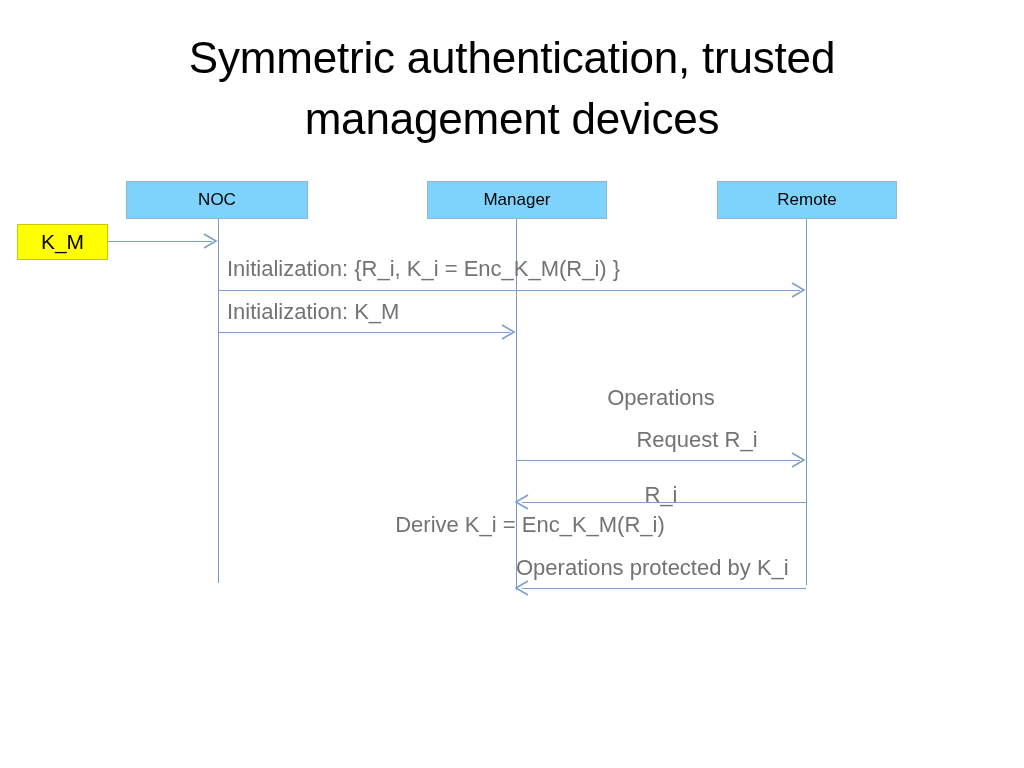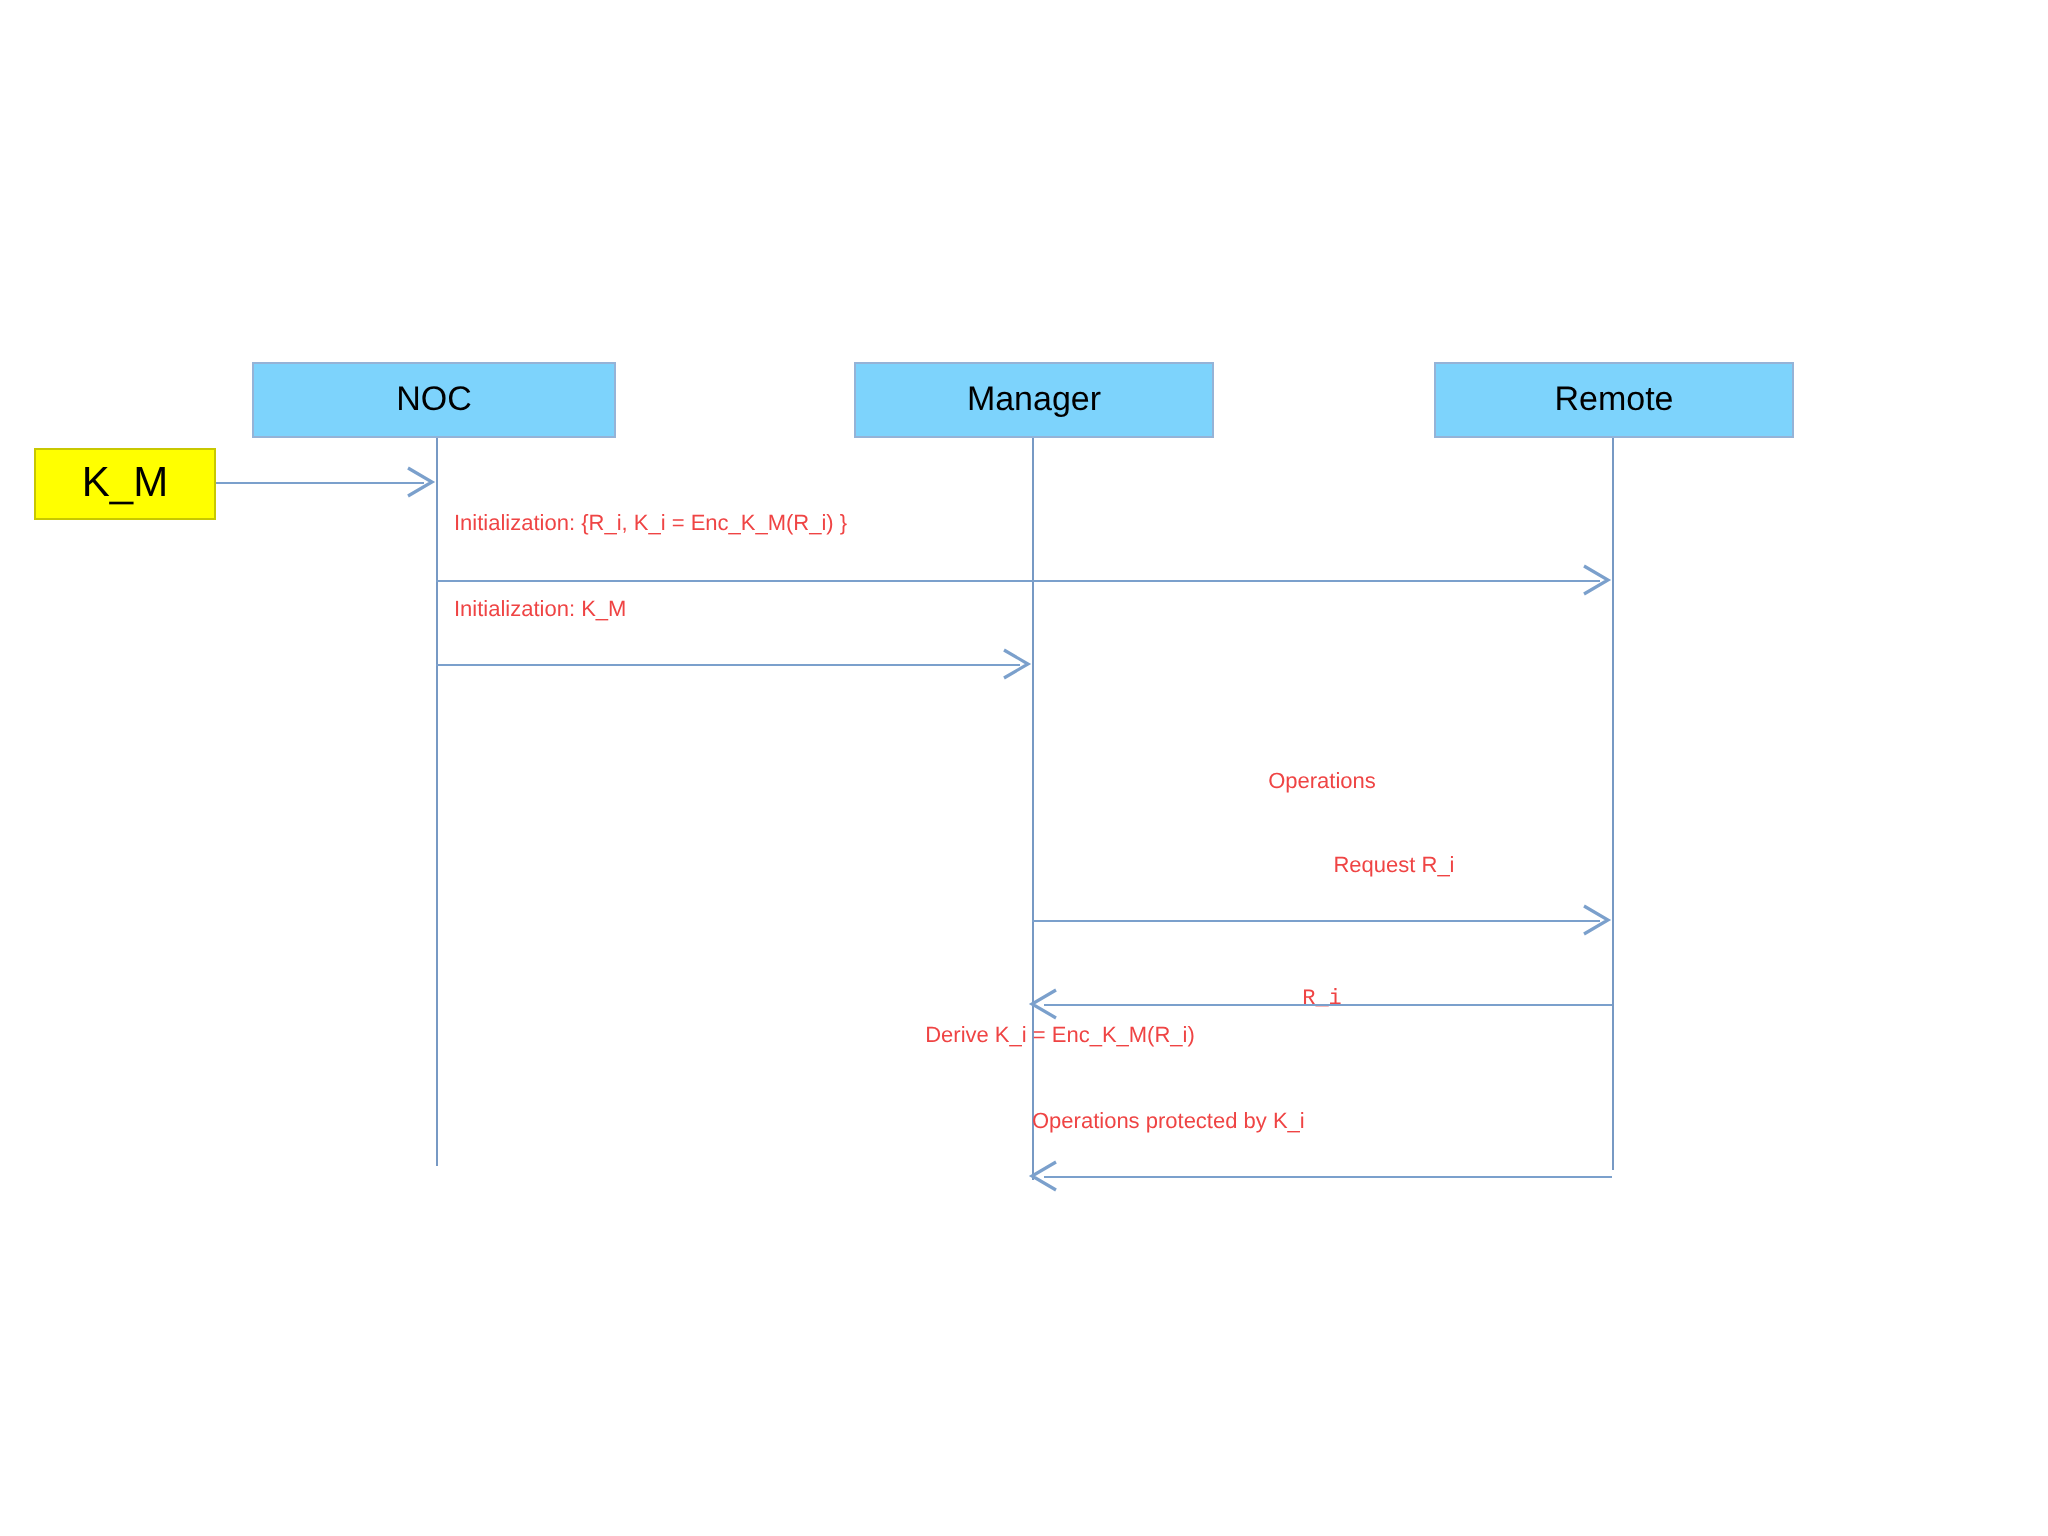--- a/index.html
+++ b/index.html
@@ -61,22 +61,22 @@
     position: absolute;
     height: 1px;
     background: #7ba0cc;
   }
   
   .head-svg { position: absolute; overflow: visible; }
 
   
   .msg-label {
     position: absolute;
-    font-size: 11px;
-    color: #ef4444;
+    font-size: 22px;
+    color: #737373;
     white-space: nowrap;
   }
   .msg-label.center { text-align: center; }
 
   
   #km-callout {
     position: absolute;
     left: 17px;
     top: 224px;
     width: 91px;
@@ -89,20 +89,22 @@
     justify-content: center;
     font-size: 21px;
     color: #000000;
   }
 </style>
 </head>
 <body>
 
 <div id="slide">
 
+  <div id="title">Symmetric authentication, trusted
+management devices</div>
 
   <div class="actor-box" style="left:126px; top:181px; width:182px;">
     <span>NOC</span>
   </div>
 
   <div class="actor-box" style="left:427px; top:181px; width:180px;">
     <span>Manager</span>
   </div>
 
   <div class="actor-box" style="left:717px; top:181px; width:180px;">
@@ -134,21 +136,21 @@
   </svg>
 
   <div class="msg-label center" style="left:516px; top:385px; width:290px;">Operations</div>
 
   <div class="msg-label center" style="left:516px; top:427px; width:290px;padding-left:36px;">Request R_i</div>
   <div class="msg-line" style="left:516px; top:460px; width:284px;"></div>
   <svg class="head-svg" style="left:791px; top:453px;" width="16" height="16">
     <path d="M1,0 L13,7 L1,14" fill="none" stroke="#7ba0cc" stroke-width="1.6"></path>
   </svg>
 
-  <div class="msg-label center" style="left:516px; top:494px; width:290px;font-family:Liberation Mono, monospace;">R_i</div>
+  <div class="msg-label center" style="left:516px; top:482px; width:290px;">R_i</div>
   <div class="msg-line" style="left:522px; top:502px; width:284px;"></div>
   <svg class="head-svg" style="left:515px; top:495px;" width="16" height="16">
     <path d="M13,0 L1,7 L13,14" fill="none" stroke="#7ba0cc" stroke-width="1.6"></path>
   </svg>
 
   <div class="msg-label center" style="left:386px; top:512px; width:288px;">Derive K_i = Enc_K_M(R_i)</div>
 
   <div class="msg-label" style="left:516px; top:555px;">Operations protected by K_i</div>
   <div class="msg-line" style="left:522px; top:588px; width:284px;"></div>
   <svg class="head-svg" style="left:515px; top:581px;" width="16" height="16">

